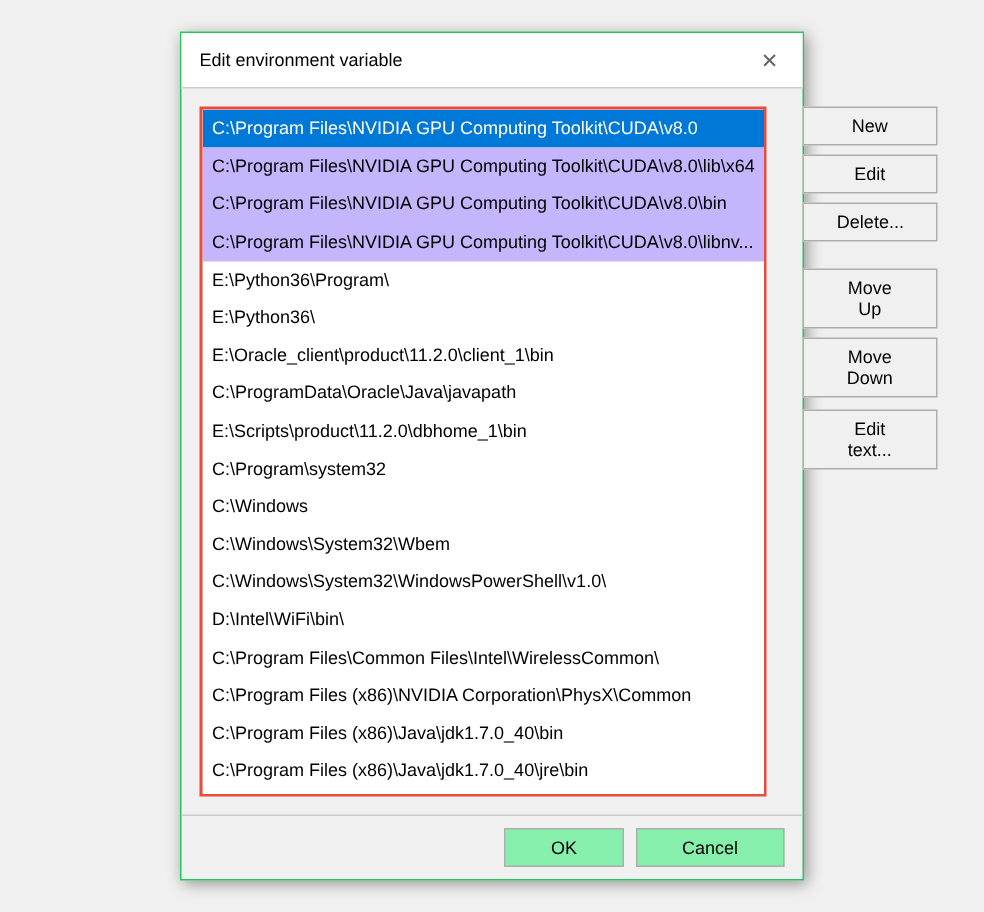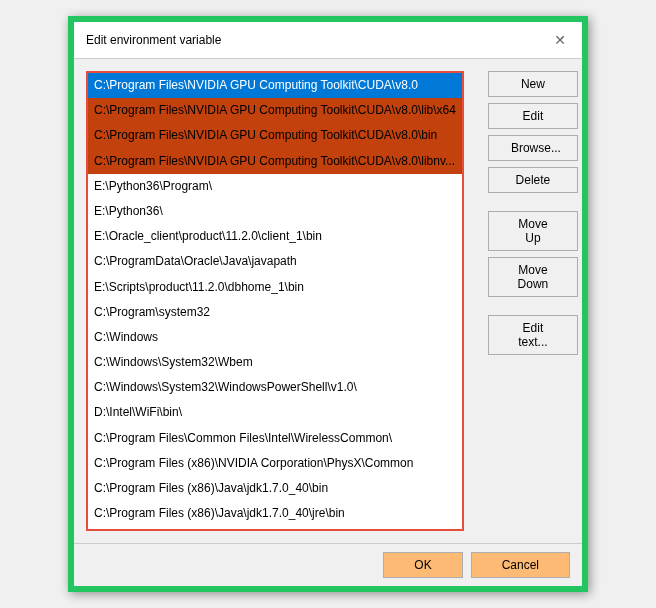--- a/index.html
+++ b/index.html
@@ -13,23 +13,23 @@
     body {
       background: #f0f0f0;
       display: flex;
       justify-content: center;
       align-items: center;
       min-height: 100vh;
     }
 
     .dialog {
       background: #f0f0f0;
-      border: 6px solid #22c55e;
+      border: 1px solid #22c55e;
       box-shadow: 2px 2px 10px rgba(0,0,0,0.4);
-      width: 520px;
+      width: 416px;
     }
 
     .title-bar {
       background: #fff;
       border-bottom: 1px solid #ccc;
       padding: 8px 12px;
       display: flex;
       align-items: center;
       justify-content: space-between;
     }
@@ -75,21 +75,21 @@
       color: #000;
       line-height: 1.6;
     }
 
     .list-item.selected {
       background: #0078d7;
       color: #fff;
     }
 
     .list-item.highlighted {
-      background: #c2410c;
+      background: #c4b5fd;
     }
 
     .buttons-panel {
       display: flex;
       flex-direction: column;
       gap: 6px;
       min-width: 90px;
     }
 
     .btn {
@@ -106,21 +106,21 @@
     .footer {
       display: flex;
       justify-content: flex-end;
       padding: 8px 12px;
       gap: 8px;
       border-top: 1px solid #ccc;
     }
 
     .btn-footer {
       padding: 5px 30px;
-      background: #fdba74;
+      background: #86efac;
       border: 1px solid #adadad;
       cursor: pointer;
       font-size: 12px;
       min-width: 75px;
       text-align: center;
     }
 
     .list-wrapper {
       flex: 1;
       position: relative;
@@ -157,25 +157,24 @@
           <div class="list-item">C:\Program Files (x86)\NVIDIA Corporation\PhysX\Common</div>
           <div class="list-item">C:\Program Files (x86)\Java\jdk1.7.0_40\bin</div>
           <div class="list-item">C:\Program Files (x86)\Java\jdk1.7.0_40\jre\bin</div>
           <div class="list-item">E:\cvsnt</div>
         </div>
     </div>
 
     <div class="buttons-panel">
       <button class="btn">New</button>
       <button class="btn">Edit</button>
-      <button class="btn">Browse...</button>
-      <button class="btn">Delete</button>
+      <button class="btn">Delete...</button>
       <button class="btn" style="margin-top:12px;">Move Up</button>
       <button class="btn">Move Down</button>
-      <button class="btn" style="margin-top:12px;">Edit text...</button>
+      <button class="btn" style="margin-top:2px;">Edit text...</button>
     </div>
   </div>
 
   <div class="footer">
     <button class="btn-footer">OK</button>
     <button class="btn-footer">Cancel</button>
   </div>
 </div>
 
 </body></html>

